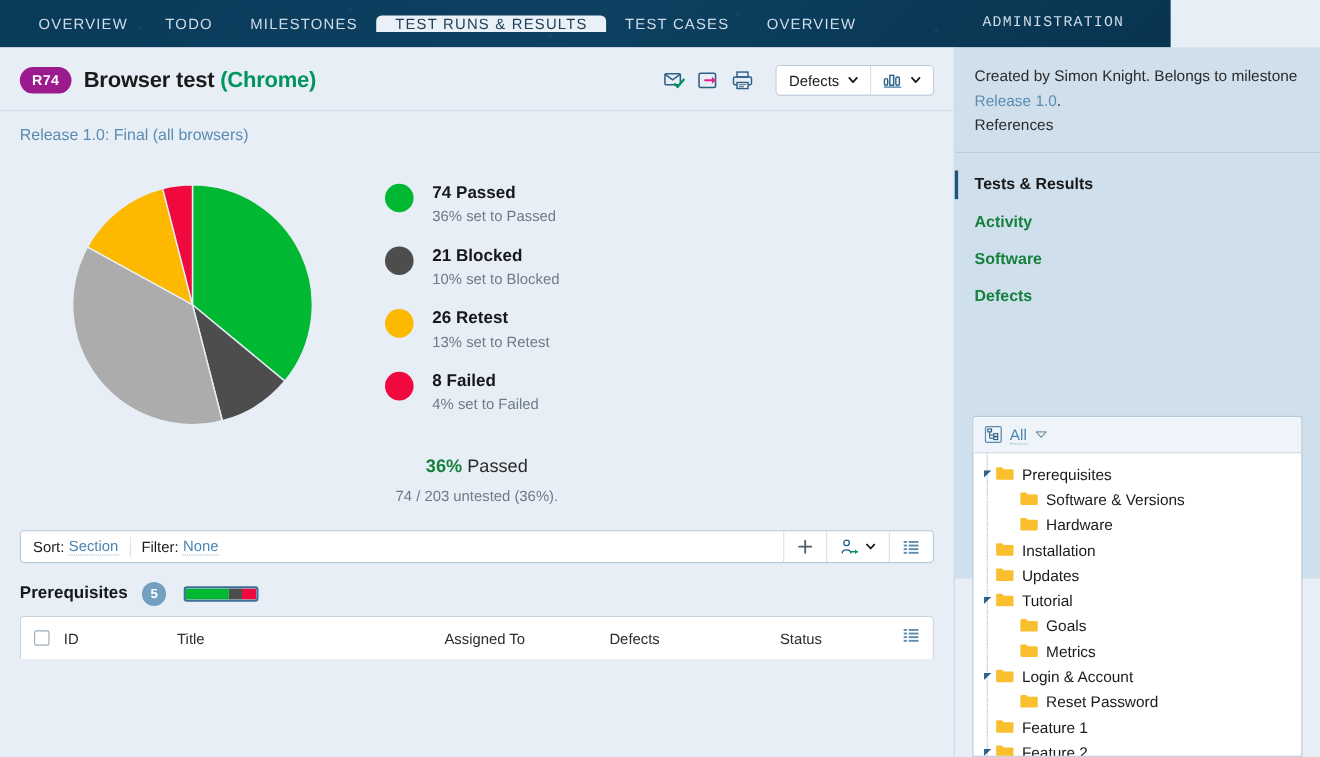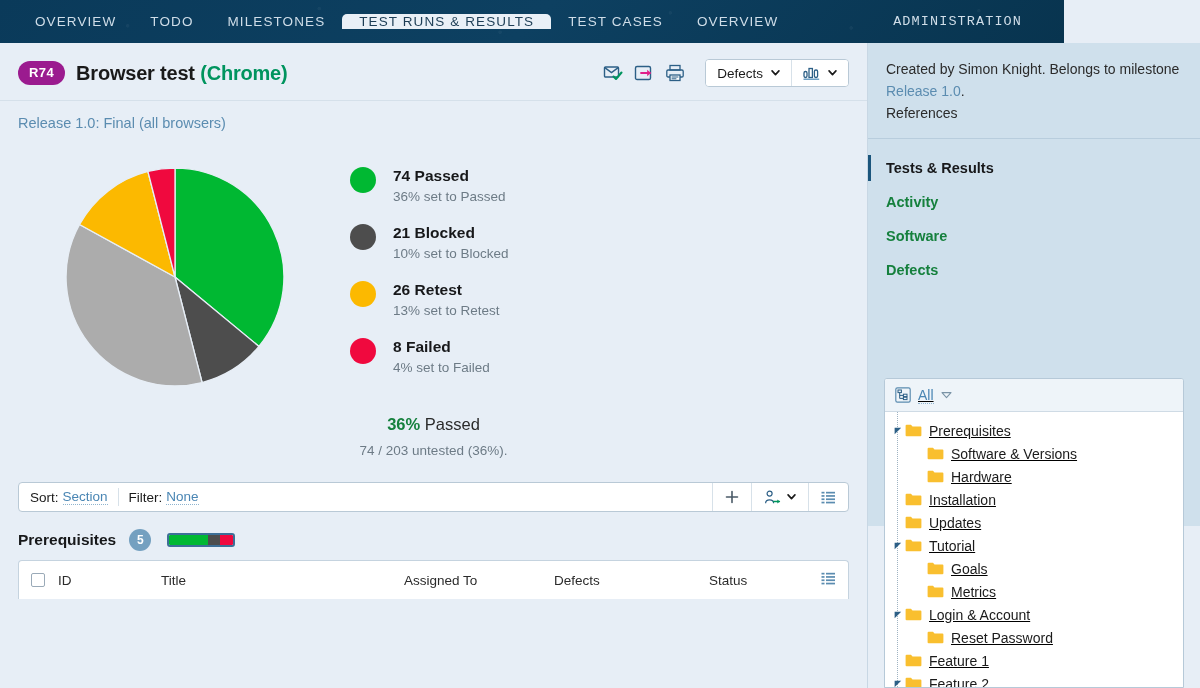--- a/index.html
+++ b/index.html
@@ -201,21 +201,20 @@
     width: 3px; background: #1b557c;
   }
 
   .tree-panel {
     position: absolute; left: 16px; top: 335px;
     width: 300px; height: 310px;
     background: #fff;
     border: 1px solid #b6c9d8;
     border-radius: 3px 3px 0 0;
     overflow: hidden;
-    text-decoration: underline;
   }
   .tree-top {
     display: flex; align-items: center; gap: 7px;
     height: 33px; padding: 0 10px;
     background: #eef4f9; border-bottom: 1px solid #cfdbe5;
   }
   .tree-all { color: #4a86b4; font-size: 14px; border-bottom: 1px dotted #8fb4cf; cursor: pointer; }
   .tree-list { padding: 7px 0 0 0; position: relative; }
   .tnode {
     display: flex; align-items: center;

